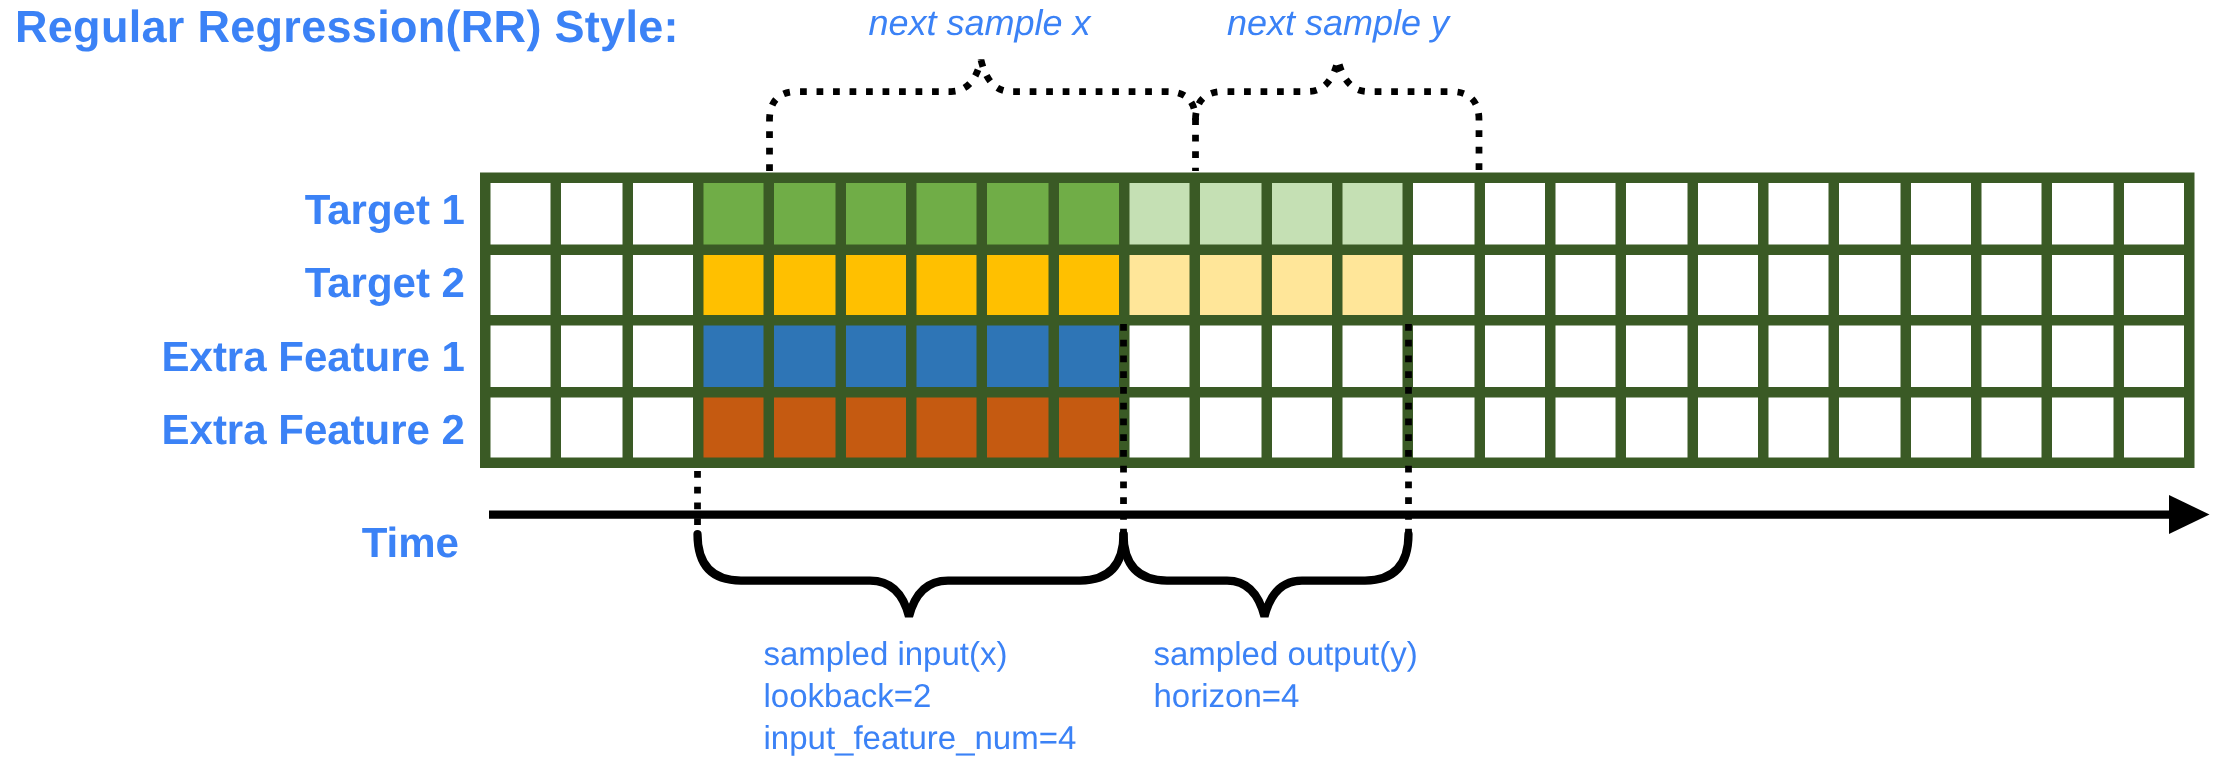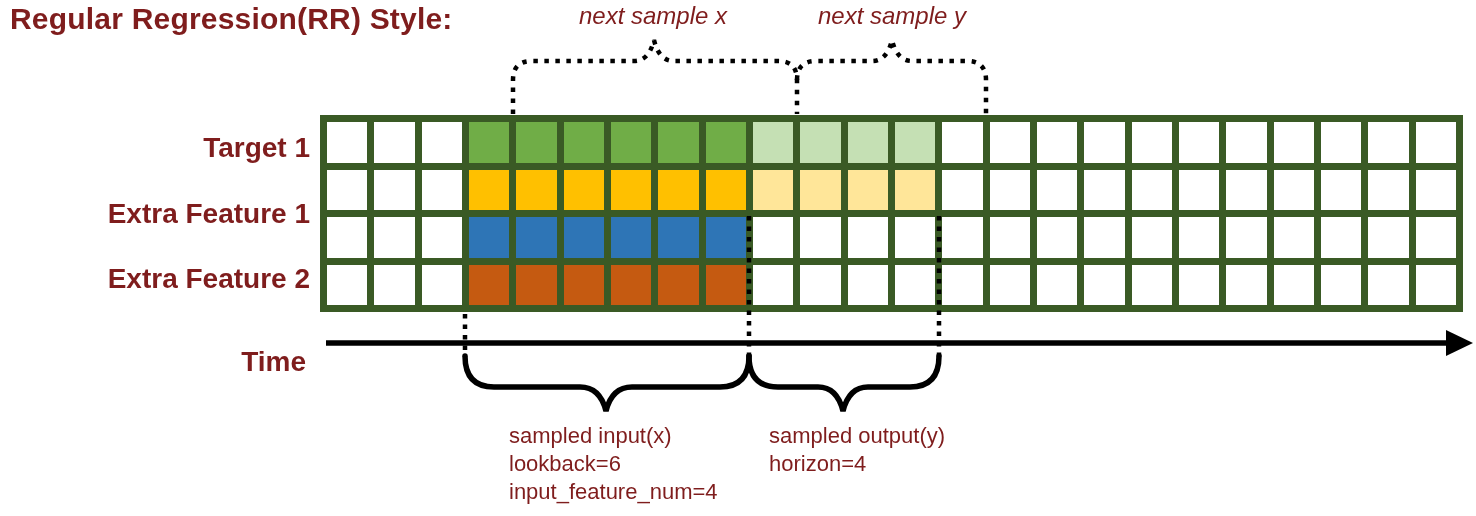--- a/index.html
+++ b/index.html
@@ -2,21 +2,21 @@
 <html><head>
 <meta charset="utf-8">
 <style>
   html,body{margin:0;padding:0;background:#ffffff;}
   #canvas{
     position:relative;
     width:1476px;height:516px;
     overflow:hidden;
     font-family:"Liberation Sans", sans-serif;
     background:#ffffff;
-    color:#7f1d1d;
+    color:#3b82f6;
   }
   .title{
     position:absolute;left:10px;top:2px;
     font-size:30px;font-weight:700;letter-spacing:0.2px;
   }
   .top-label{
     position:absolute;top:2px;transform:translateX(-50%);
     font-size:24px;font-style:italic;font-weight:500;white-space:nowrap;
   }
   .top-label.x{left:653px;}
@@ -54,20 +54,21 @@
 
 <div id="canvas">
 
   <div class="title">Regular Regression(RR) Style:</div>
 
   <div class="top-label y">next sample y</div>
   <div class="top-label x">next sample x</div>
 
   <div class="row-labels">
       <div class="row-label">Target 1</div>
+      <div class="row-label">Target 2</div>
       <div class="row-label">Extra Feature 1</div>
       <div class="row-label">Extra Feature 2</div>
     </div>
 
   <div class="grid">
       <div class="cell"></div>
       <div class="cell"></div>
       <div class="cell"></div>
       <div class="cell" style="background: rgb(112, 173, 71);"></div>
       <div class="cell" style="background: rgb(112, 173, 71);"></div>
@@ -161,21 +162,21 @@
       <div class="cell"></div>
       <div class="cell"></div>
       <div class="cell"></div>
       <div class="cell"></div>
     </div>
 
   <div class="time-label">Time</div>
 
   <div class="anno input">
     <div>sampled input(x)</div>
-    <div>lookback=6</div>
+    <div>lookback=2</div>
     <div>input_feature_num=4</div>
   </div>
   <div class="anno output">
     <div>sampled output(y)</div>
     <div>horizon=4</div>
   </div>
 
   <svg class="overlay" width="1476" height="516" viewBox="0 0 1476 516">
 
     <path d="M 513 114 L 513 80 Q 513 61 532 61 L 634 61 Q 649 61 654 40 Q 659 61 674 61 L 778 61 Q 797 61 797 80 L 797 114" fill="none" stroke="#000" stroke-width="4.5" stroke-dasharray="4.5 6.5"></path>

